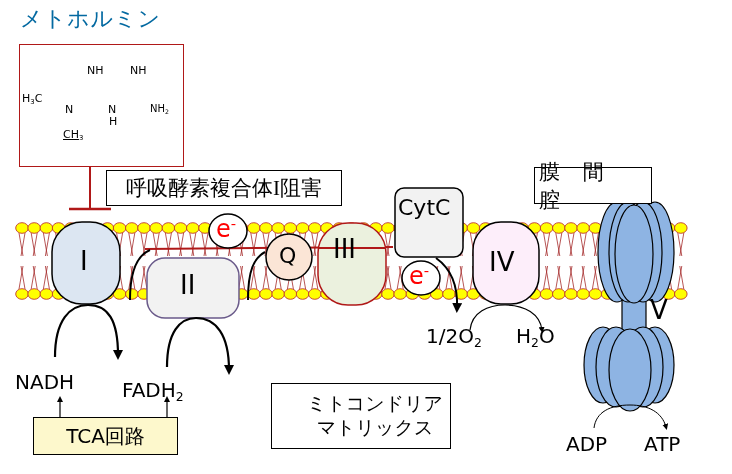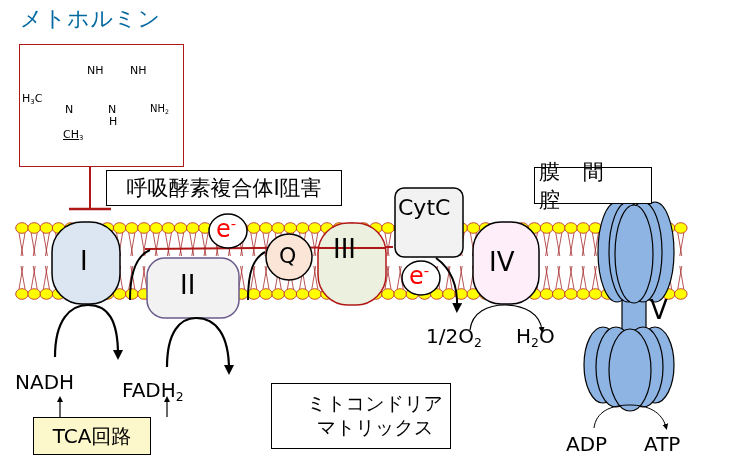--- a/index.html
+++ b/index.html
@@ -4,24 +4,24 @@
 <style>
   html, body { margin: 0; padding: 0; background: #ffffff; }
   #stage { position: relative; width: 732px; height: 474px; overflow: hidden; background: #ffffff;
            font-family: "DejaVu Sans", "Liberation Sans", sans-serif; }
   svg { position: absolute; left: 0; top: 0; }
   .lbl { position: absolute; color: #000; white-space: nowrap; line-height: 1; }
   .box { position: absolute; border: 1.5px solid #000; background: #fff; box-sizing: border-box;
          display: flex; align-items: center; justify-content: center; }
   #title { left: 20px; top: 8px; font-size: 22px; color: #d01010; letter-spacing: 1px; }
   #drug-box { left: 19px; top: 44px; width: 165px; height: 123px; border: 1.5px solid #b01818; background:#fff; }
-  #inhib-box { left: 106px; top: 170px; width: 236px; height: 36px; font-size: 21px; }
+  #inhib-box { left: 106px; top: 170px; width: 236px; height: 36px; font-size: 21px; font-family: Liberation Serif, serif; }
   #ims-box { left: 534px; top: 167px; width: 118px; height: 37px; font-size: 21px; letter-spacing: 8px; padding-left: 4px; }
   #matrix-box { left: 271px; top: 383px; width: 180px; height: 66px; font-size: 19px; flex-direction: column; line-height: 1.25; padding-left: 28px; }
-  #tca-box { left: 33px; top: 417px; width: 118px; height: 38px; background: #fdf8cc; font-size: 20px; }
+  #tca-box { left: 33px; top: 417px; width: 145px; height: 38px; background: #fdf8cc; font-size: 20px; }
   .sub { font-size: 0.62em; vertical-align: -0.3em; }
   .sup { font-size: 0.62em; vertical-align: 0.55em; }
 </style>
 </head>
 <body>
 
 <div id="stage">
 
   <svg id="membrane-svg" width="732" height="474">
     <g id="lipids">

